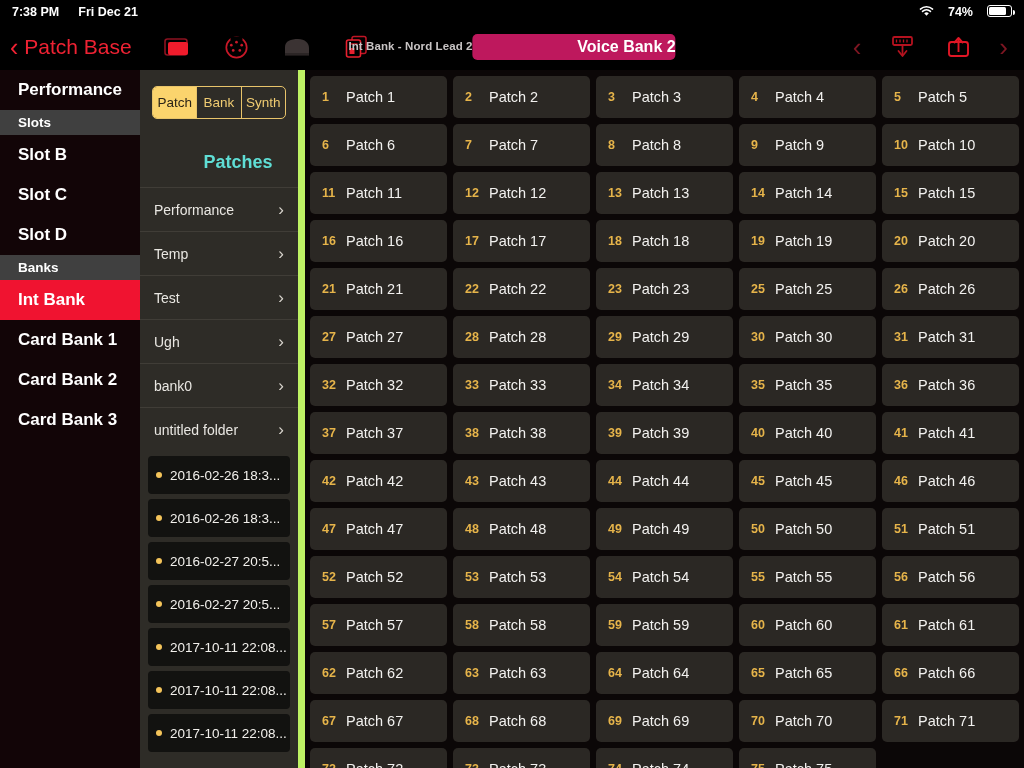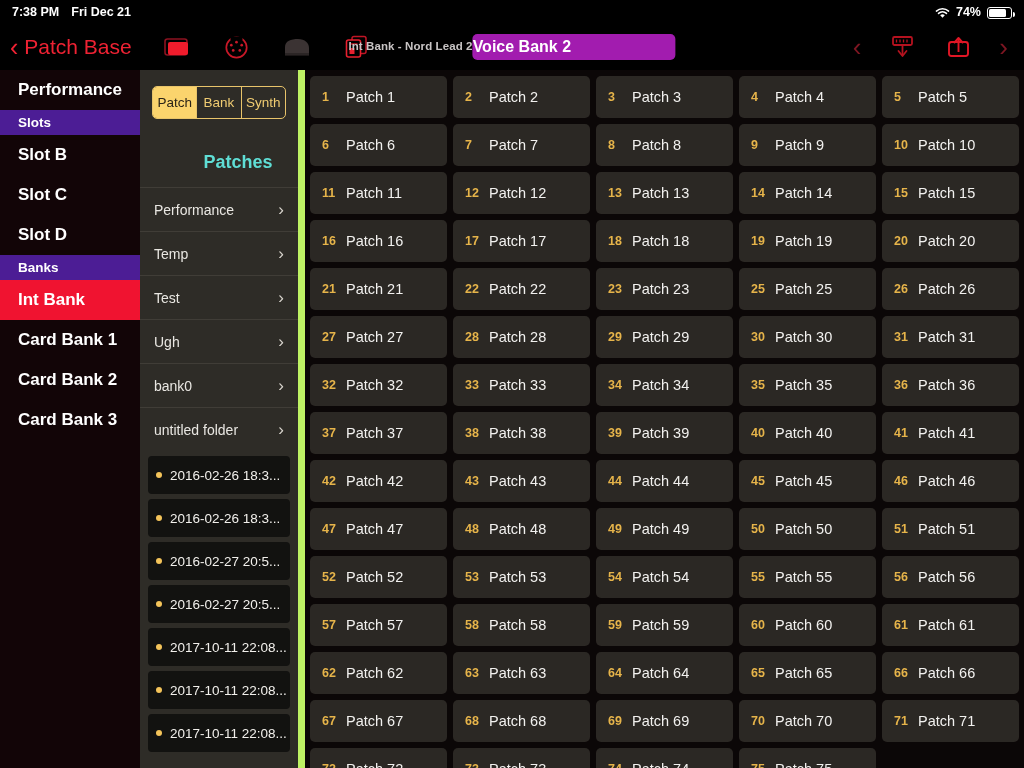--- a/index.html
+++ b/index.html
@@ -11,23 +11,23 @@
   }
 
   
   .statusbar {
     height: 24px; width: 100%;
     background: #000; color: #fff;
     display: flex; align-items: center;
     font-size: 12.5px; font-weight: bold;
     padding: 0 12px;
   }
-  .sb-time { margin-right: 12px; }
+  .sb-time { margin-right: 19px; }
   .sb-date { }
-  .sb-right { margin-left: auto; display: flex; align-items: flex-end; gap: 6px; }
+  .sb-right { margin-left: auto; display: flex; align-items: flex-start; gap: 14px; }
   .wifi-icon { width: 15px; height: 12px; position: relative; display:inline-block; }
   .wifi-icon svg { display:block; }
   .batt { width: 25px; height: 12px; border: 1.4px solid #fff; border-radius: 3px;
           position: relative; display: inline-block; }
   .batt::after { content:""; position:absolute; right:-4px; top:3.5px; width:2.2px;
                  height:5px; background:#fff; border-radius:0 2px 2px 0; }
   .batt-fill { position:absolute; left:1.3px; top:1.3px; bottom:1.3px; width:74%;
                background:#fff; border-radius:1.5px; }
   .sb-pct { font-size: 12.5px; }
 
@@ -47,22 +47,22 @@
   .nav-icons { display: flex; align-items: center; gap: 30px; margin-left: 30px; }
   .nav-ico { width: 30px; height: 28px; display: flex; align-items: center; justify-content: center; cursor: pointer; }
 
   .nav-title-wrap {
     position: absolute; left: 50%; transform: translateX(-50%);
     top: 0; display: flex; flex-direction: row; align-items: center;
     justify-content: center; height: 46px;
   }
   .nav-sub { color: #c8c4c4; font-size: 11.5px; font-weight: bold; margin-bottom: 2px; letter-spacing: .1px;}
   .nav-bankbtn {
-    background: #a21caf; color: #fff; font-size: 16px; font-weight: bold;
-    border-radius: 5px; padding: 4px 0; width: 203px; text-align: left;
+    background: #be185d; color: #fff; font-size: 16px; font-weight: bold;
+    border-radius: 5px; padding: 4px 0; width: 203px; text-align: right;
     cursor: pointer;
   }
   .nav-right { margin-left: auto; display: flex; align-items: center; gap: 26px; padding-right: 16px; }
   .nav-arrow { color: #7e1622; font-size: 26px; font-weight: 300; cursor: pointer; line-height: 1; }
 
   
   .body {
     display: flex; width: 1024px; height: 698px;
   }
 
@@ -70,21 +70,21 @@
   .sidebar {
     width: 140px; background: #120507; flex: 0 0 140px;
     overflow: hidden;
   }
   .side-row {
     padding: 0 0 0 18px; display: flex; align-items: center;
     font-size: 17px; font-weight: bold; color: #ffffff; cursor: pointer;
   }
   .side-row.item { height: 40px; }
   .side-row.header {
-    height: 25px; background: #4c1d95; color: #ffffff;
+    height: 25px; background: #404040; color: #ffffff;
     font-size: 13.5px; font-weight: bold;
   }
   .side-row.selected { background: #f01330; }
 
   
   .midpanel {
     width: 165px; flex: 0 0 165px; background: #2e2c27;
     display: flex; flex-direction: column; overflow: hidden;
     border-right: 7px solid #bef264;
   }

